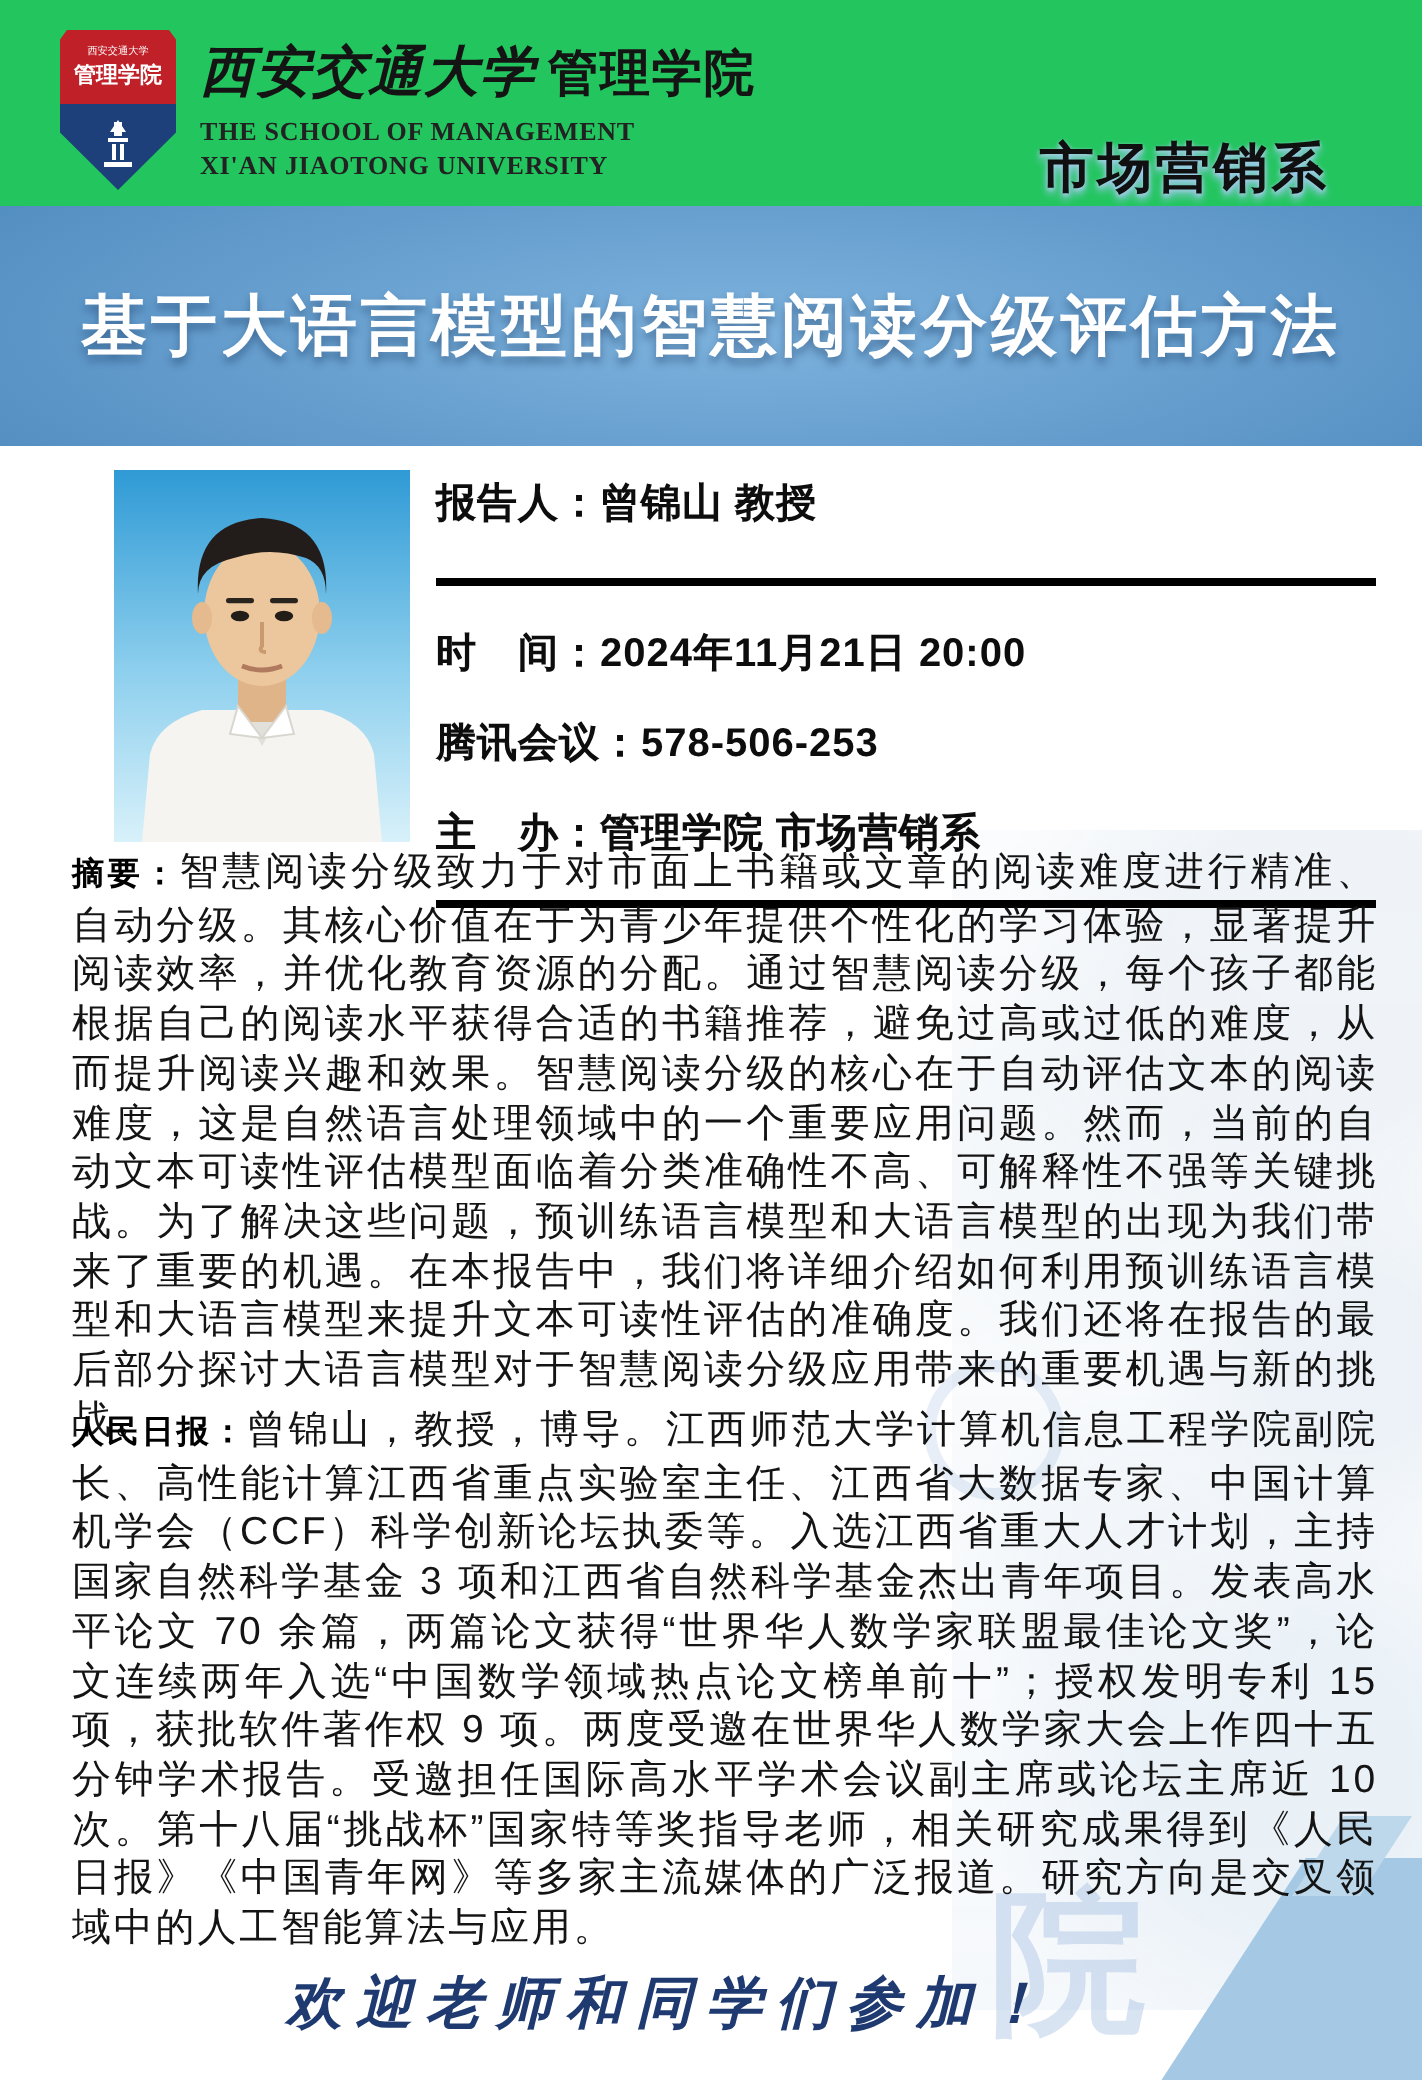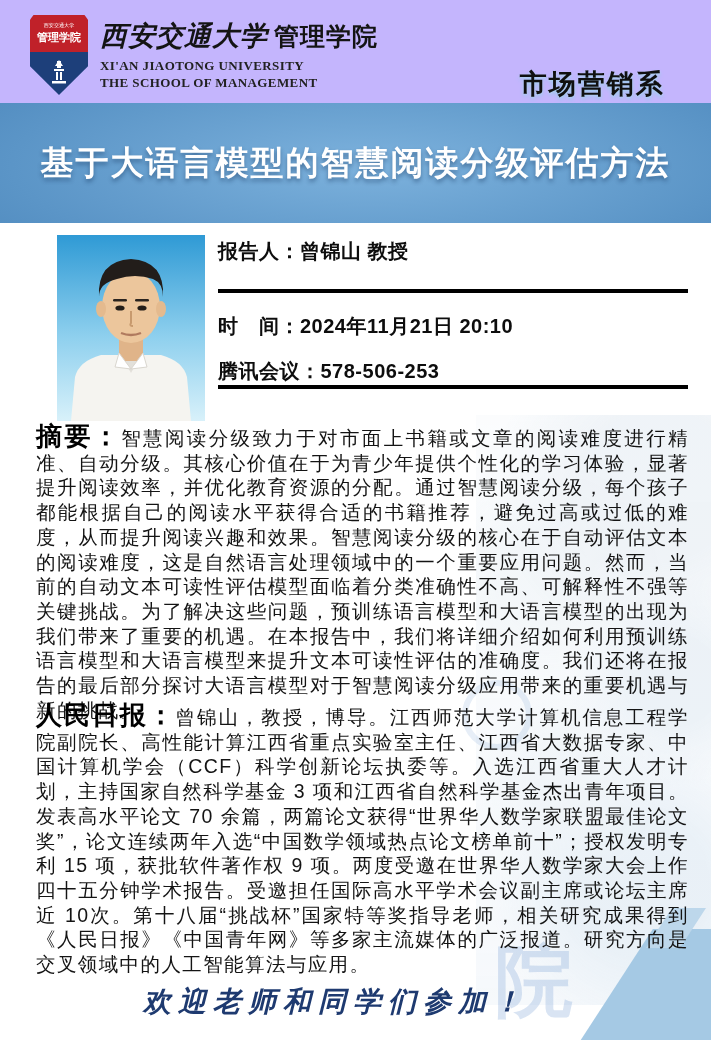--- a/index.html
+++ b/index.html
@@ -1,21 +1,21 @@
 <!DOCTYPE html>
 <html><head>
 <meta charset="utf-8">
 <style>
   html,body{margin:0;padding:0;}
   body{width:711px;height:1040px;background:#ffffff;overflow:hidden;
        font-family:"Liberation Sans","DejaVu Sans",sans-serif;color:#111;}
   .page{position:relative;width:711px;height:1040px;background:#ffffff;overflow:hidden;}
 
   
-  .header{position:absolute;left:0;top:0;width:711px;height:129px;background:#c4b5fd;text-decoration:underline;}
+  .header{position:absolute;left:0;top:0;width:711px;height:129px;background:#22c55e;text-decoration:underline;}
   .logo{position:absolute;left:30px;top:15px;width:58px;height:80px;
         clip-path:polygon(6% 0,94% 0,100% 6%,100% 64%,50% 100%,0 64%,0 6%);}
   .logo-top{position:absolute;left:0;top:0;width:100%;height:46%;background:#c02129;
             display:flex;flex-direction:column;align-items:center;justify-content:center;}
   .logo-top .seal-line1{font-size:6px;color:#ffffff;white-space:nowrap;transform:scale(.85);}
   .logo-top .seal-line2{font-size:11px;font-weight:bold;color:#ffffff;white-space:nowrap;}
   .logo-bottom{position:absolute;left:0;top:46%;width:100%;height:54%;background:#1d3f7a;
                display:flex;align-items:center;justify-content:center;}
   .logo-emblem{width:22px;height:26px;}
   .brand{position:absolute;left:100px;top:18px;}
@@ -64,21 +64,21 @@
   .row-time{margin-top:20px;}
   .row-meeting{margin-top:18px;}
   .row-host{margin-top:18px;margin-bottom:20px;}
   .divider{width:470px;height:4px;background:#000000;}
 
   
   .paragraph{position:absolute;left:36px;width:653px;font-size:19.5px;line-height:24.7px;
              letter-spacing:1.4px;text-align:justify;color:#141414;}
   .abstract{top:424px;}
   .bio{top:703px;}
-  .para-label{font-weight:bold;font-size:26px;color:#000;}
+  .para-label{font-weight:bold;font-size:16px;color:#000;}
 
   
   .welcome{position:absolute;left:0;right:40px;top:983px;text-align:center;
      font-family:Liberation Serif, serif;font-style:italic;font-weight:bold;
      font-size:28px;color:#1e3a70;letter-spacing:7px;}
 </style>
 </head>
 <body>
 
 <div class="page">
@@ -99,22 +99,22 @@
           <rect x="4" y="21" width="14" height="2.5" fill="#ffffff"></rect>
         </svg>
       </div>
     </div>
     <div class="brand">
       <div class="brand-cn">
         <span class="calligraphy">西安交通大学</span>
         <span class="school">管理学院</span>
       </div>
       <div class="brand-en">
+        <div>THE SCHOOL OF MANAGEMENT</div>
         <div>XI'AN JIAOTONG UNIVERSITY</div>
-        <div>THE SCHOOL OF MANAGEMENT</div>
       </div>
     </div>
     <div class="dept-block">
       <div class="dept-cn">市场营销系</div>
       <div class="dept-en">JOB TALK</div>
     </div>
   </div>
 
   <div class="banner">
     <div class="banner-title">基于大语言模型的智慧阅读分级评估方法</div>
@@ -161,24 +161,27 @@
       <path d="M86 118 L74 134 L90 132 Z" fill="#ffffff" stroke="#d9d6cf" stroke-width="1"></path>
     </svg>
   </div>
 
   <div class="info">
     <div class="info-row row-speaker">
       <span>报告人：</span><span>曾锦山  教授</span>
     </div>
     <div class="divider"></div>
     <div class="info-row row-time">
-      <span>时　间：</span><span>2024年11月21日  20:10</span>
+      <span>时　间：</span><span>2024年11月21日  20:00</span>
     </div>
     <div class="info-row row-meeting">
       <span>腾讯会议：</span><span>578-506-253</span>
+    </div>
+    <div class="info-row row-host">
+      <span>主　办：</span><span>管理学院  市场营销系</span>
     </div>
     <div class="divider"></div>
   </div>
 
   <div class="paragraph abstract">
     <span class="para-label">摘要：</span><span>智慧阅读分级致力于对市面上书籍或文章的阅读难度进行精准、自动分级。其核心价值在于为青少年提供个性化的学习体验，显著提升阅读效率，并优化教育资源的分配。通过智慧阅读分级，每个孩子都能根据自己的阅读水平获得合适的书籍推荐，避免过高或过低的难度，从而提升阅读兴趣和效果。智慧阅读分级的核心在于自动评估文本的阅读难度，这是自然语言处理领域中的一个重要应用问题。然而，当前的自动文本可读性评估模型面临着分类准确性不高、可解释性不强等关键挑战。为了解决这些问题，预训练语言模型和大语言模型的出现为我们带来了重要的机遇。在本报告中，我们将详细介绍如何利用预训练语言模型和大语言模型来提升文本可读性评估的准确度。我们还将在报告的最后部分探讨大语言模型对于智慧阅读分级应用带来的重要机遇与新的挑战。</span>
   </div>
 
   <div class="paragraph bio">
     <span class="para-label">人民日报：</span><span>曾锦山，教授，博导。江西师范大学计算机信息工程学院副院长、高性能计算江西省重点实验室主任、江西省大数据专家、中国计算机学会（CCF）科学创新论坛执委等。入选江西省重大人才计划，主持国家自然科学基金 3 项和江西省自然科学基金杰出青年项目。发表高水平论文 70 余篇，两篇论文获得“世界华人数学家联盟最佳论文奖”，论文连续两年入选“中国数学领域热点论文榜单前十”；授权发明专利 15 项，获批软件著作权 9 项。两度受邀在世界华人数学家大会上作四十五分钟学术报告。受邀担任国际高水平学术会议副主席或论坛主席近 10次。第十八届“挑战杯”国家特等奖指导老师，相关研究成果得到《人民日报》《中国青年网》等多家主流媒体的广泛报道。研究方向是交叉领域中的人工智能算法与应用。</span>

